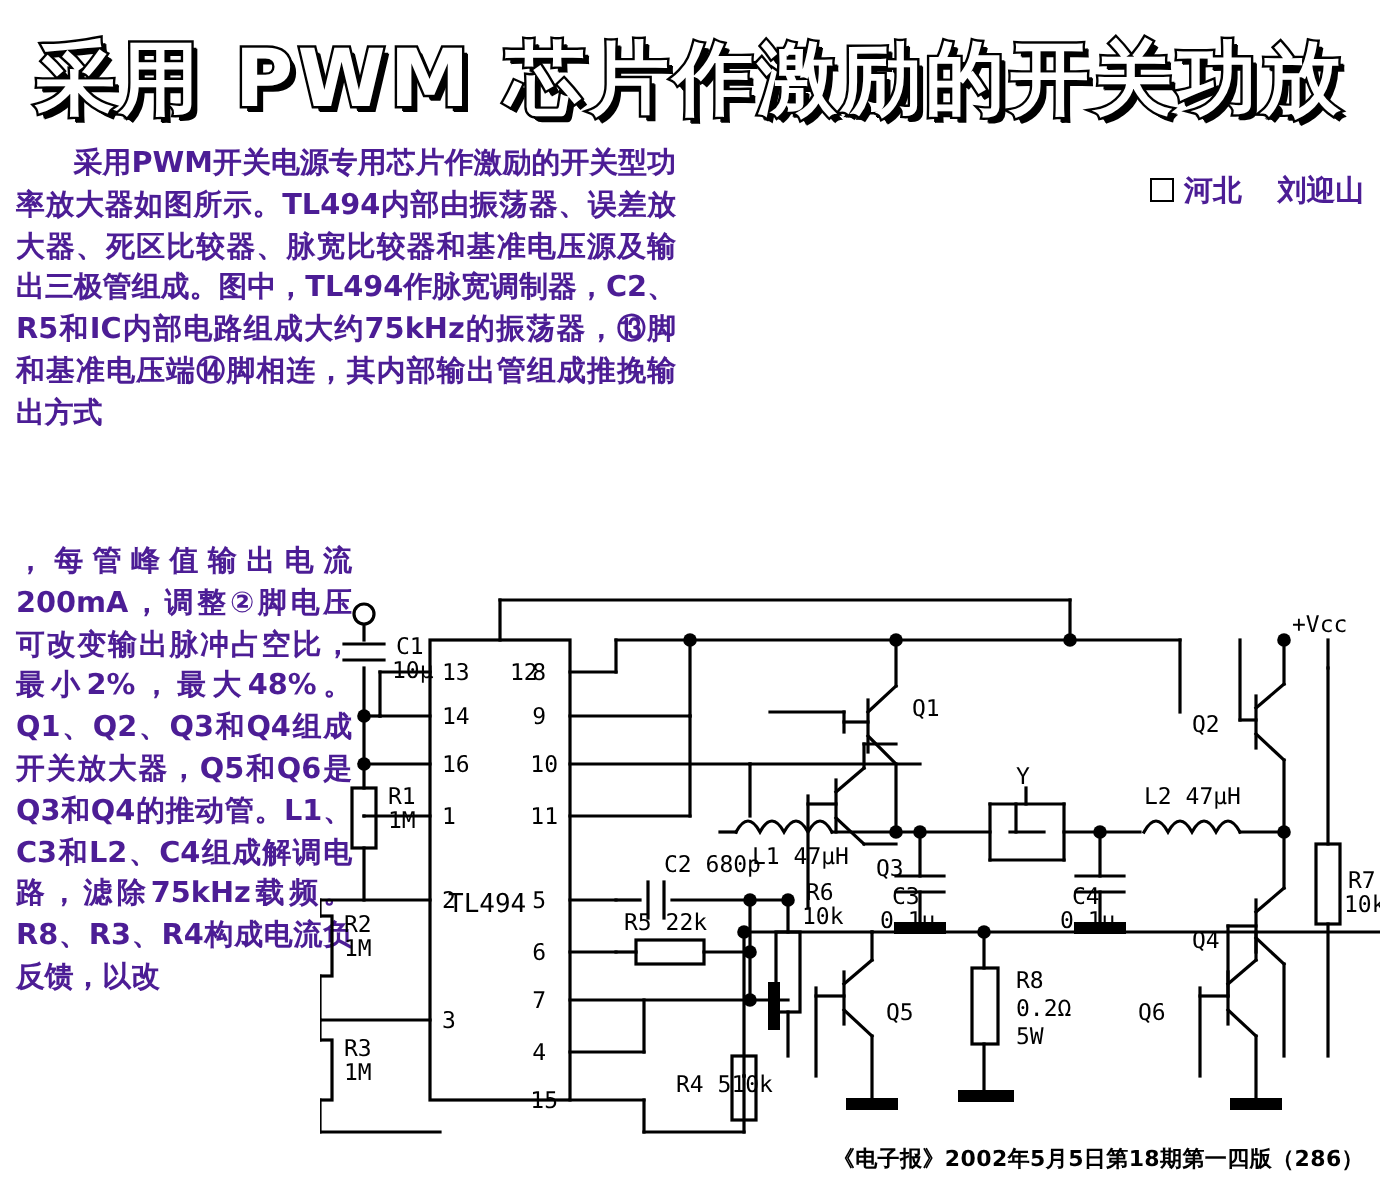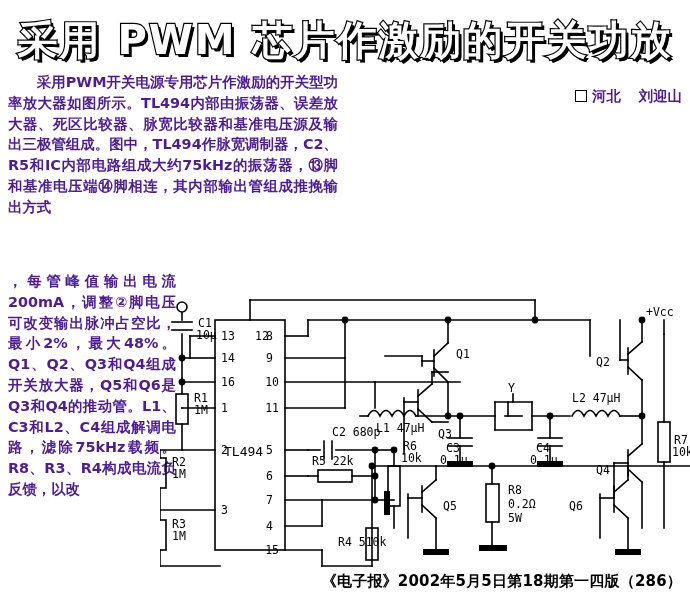--- a/index.html
+++ b/index.html
@@ -31,21 +31,21 @@
   #col-right-top{left:348px;top:72px;width:334px;}
   #col-left-bottom{left:8px;top:271px;width:168px;}
 
   .sig{display:block;text-align:right;margin-top:14px;}
   .sig .box{display:inline-block;width:10px;height:10px;border:1.6px solid #000;
             margin-right:5px;vertical-align:-1px;}
   .sig .sp{display:inline-block;width:18px;}
 
   
   .footer{position:absolute;left:0;top:572px;width:682px;text-align:right;
-          font-size:15px;font-weight:600;letter-spacing:0.2px;}
+          font-size:11px;font-weight:600;letter-spacing:0.2px;}
 
   
   #schem{position:absolute;left:160px;top:298px;width:530px;height:288px;}
   #schem svg{display:block;}
 </style>
 </head>
 <body>
 
 <div id="page">
 

